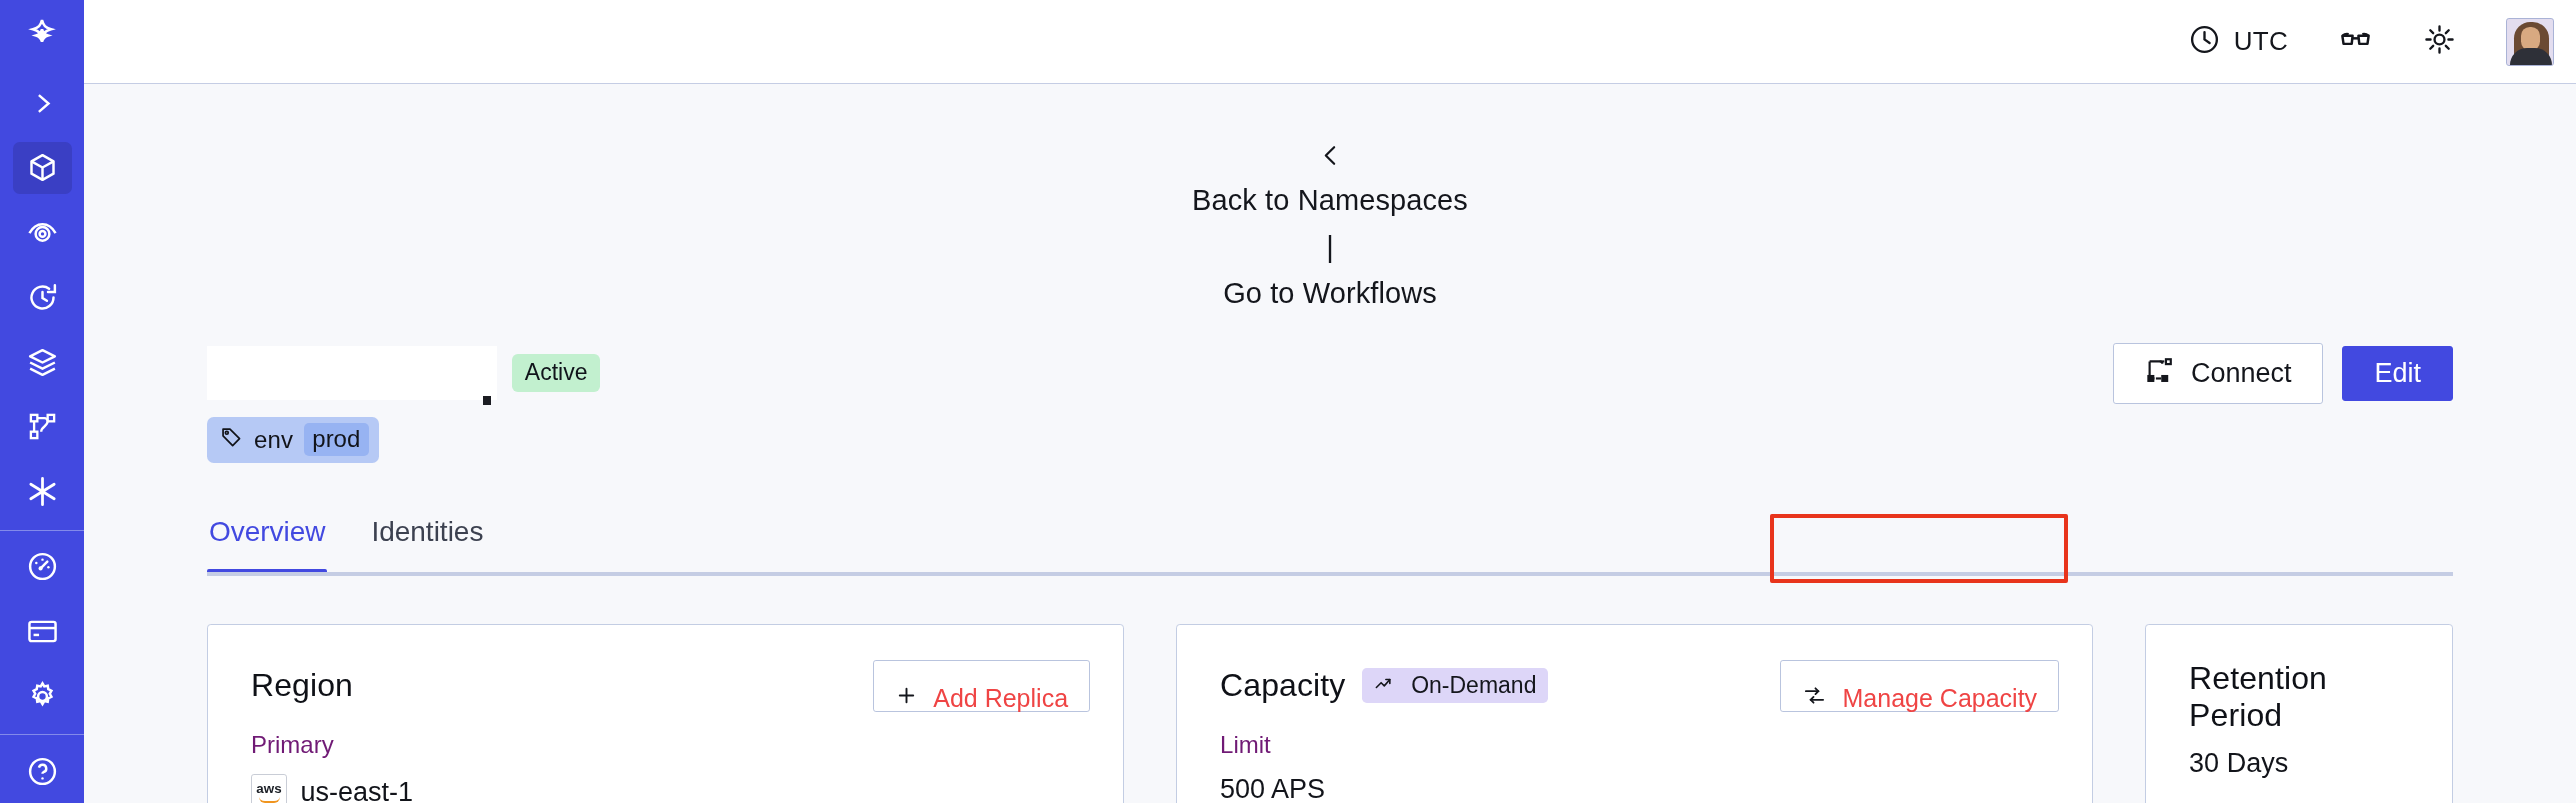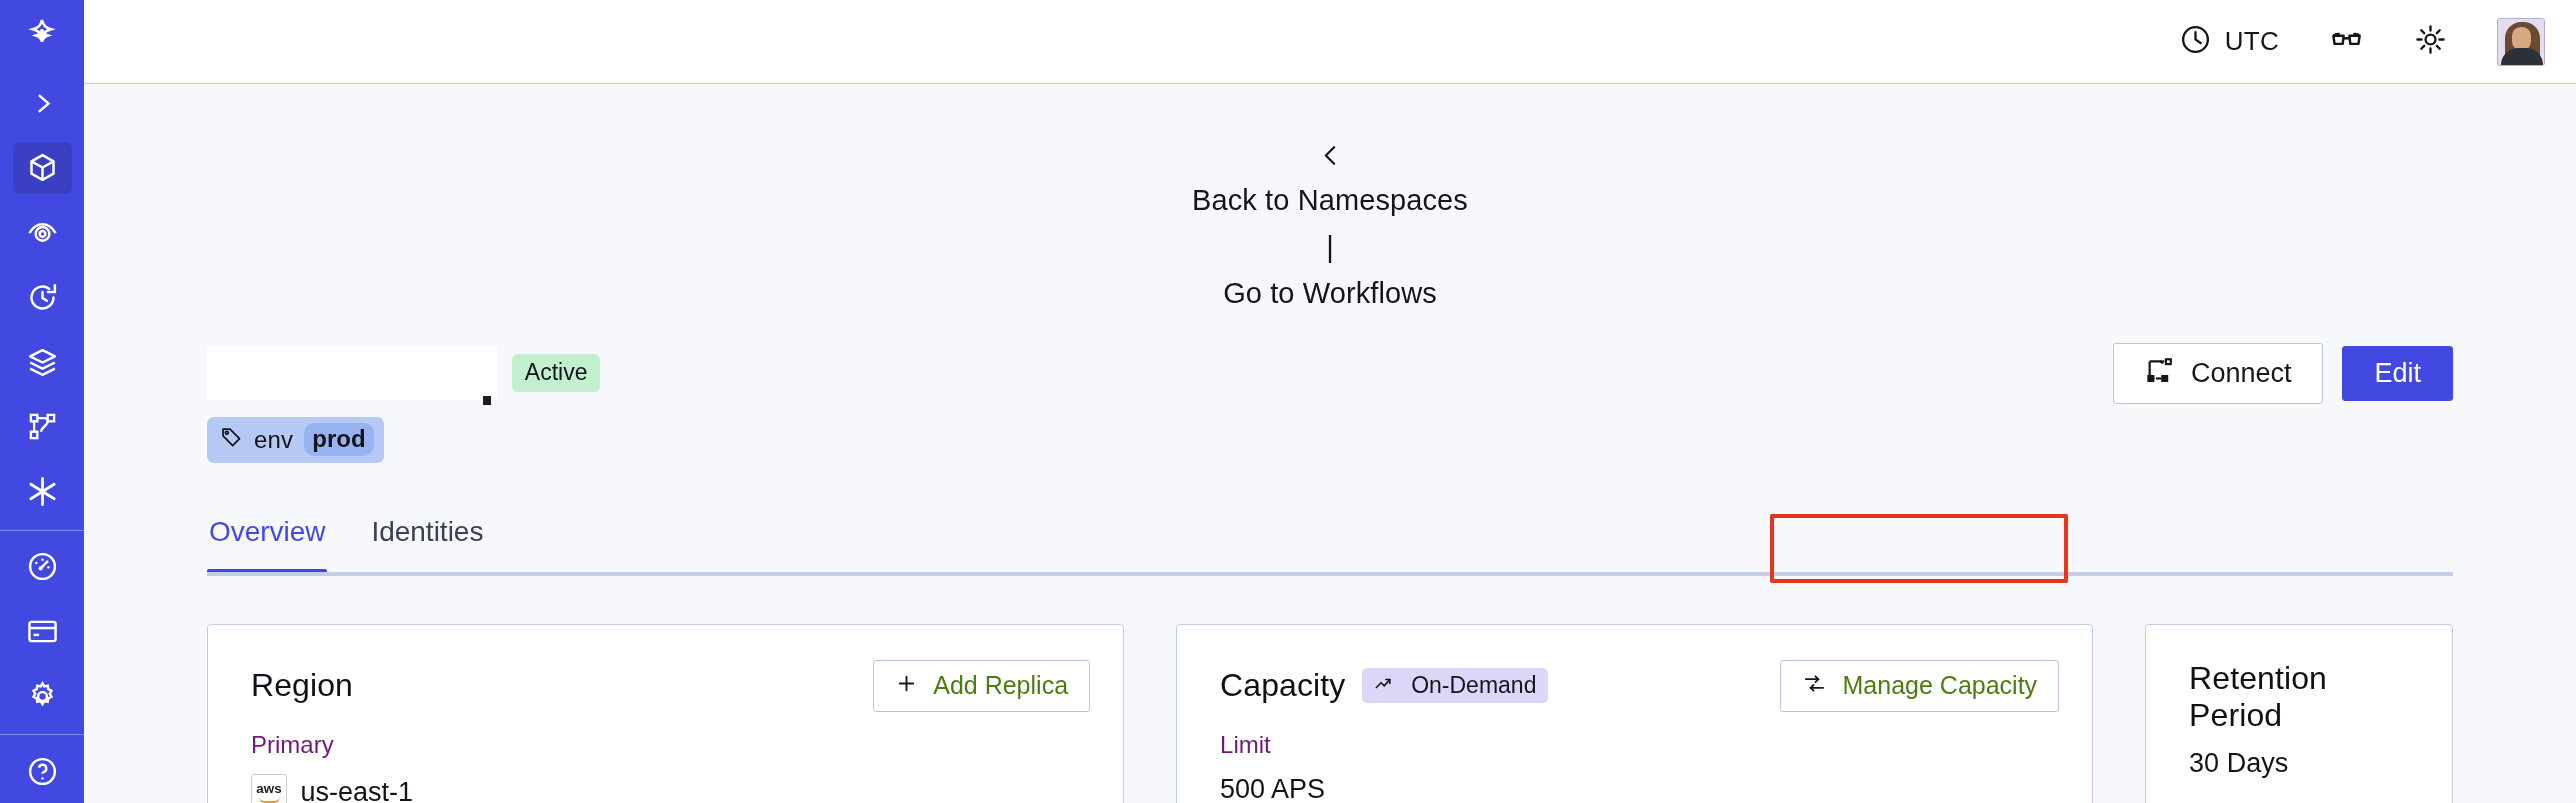--- a/index.html
+++ b/index.html
@@ -37,21 +37,21 @@
   }
 
   
   #main { flex: 1 1 auto; height: 804px; display: flex; flex-direction: column; min-width: 0; }
 
   
   #topbar {
     height: 84px; flex: 0 0 84px; background: #ffffff;
     border-bottom: 1.9px solid #c5cde4;
     display: flex; align-items: center; justify-content: flex-end;
-    padding-right: 31px;
+    padding-right: 22px;
   }
   .tb-item {
     display: flex; align-items: center; gap: 12.5px;
     margin-left: 50px; color: #13141a;
   }
   .tb-label { font-size: 26px; letter-spacing: 0.3px; color: #14161c; }
   .avatar {
     width: 48px; height: 48px; margin-left: 50px;
     border: 1.9px solid #aab3d6; border-radius: 2.9px;
     background: #e3ddef; overflow: hidden; position: relative;
@@ -111,21 +111,21 @@
   }
 
   
   #tag-row { margin-top: 17.3px; display: flex; }
   .tag-chip {
     display: inline-flex; align-items: center; gap: 10.5px;
     background: #b6c9f5; border-radius: 6.7px;
     padding: 5.8px 9.6px 6.7px 13.4px; font-size: 24px; color: #12141a; line-height: 1;
   }
   .tag-key { letter-spacing: 0.2px; }
-  .tag-val { background: #97b3f2; border-radius: 10px; padding: 3.8px 8.6px 4.8px 8.6px; font-weight: bold; }
+  .tag-val { background: #97b3f2; border-radius: 5px; padding: 3.8px 8.6px 4.8px 8.6px; }
 
   
   #tabs {
     margin-top: 54px; position: relative; height: 59px;
     width: 2330px; max-width: 100%;
   }
   #tabs-strip { display: flex; gap: 42px; height: 58px; }
   .tab {
     font-size: 28px; color: #3c4150; cursor: pointer;
     padding: 0 1.9px 17.3px 1.9px; position: relative; line-height: 1.1;
@@ -152,23 +152,23 @@
   .card.narrow { width: 309px; }
   .card-head { display: flex; align-items: center; }
   .card-title { font-size: 32px; color: #0f1117; letter-spacing: 0.1px; }
   .card-badge {
     margin-left: 16.3px; background: #ddd6f8; color: #14161c;
     font-size: 23px; border-radius: 4.8px; padding: 5.8px 11.5px 6.7px 10.5px;
     display: inline-flex; align-items: center; gap: 16px; line-height: 1;
   }
   .card-action { margin-left: auto; }
   .ghost-btn {
-    display: inline-flex; align-items: center; gap: 15.3px;
+    display: inline-flex; align-items: flex-end; gap: 15.3px;
     background: #ffffff; border: 1.9px solid #b9c4de; border-radius: 2.9px;
-    height: 52px; padding: 0 21px; font-size: 25px; color: #4d7c0f;
+    height: 52px; padding: 0 21px; font-size: 25px; color: #ef4444;
     cursor: pointer; line-height: 1;
   }
   .card-sub { margin-top: 19px; font-size: 24px; color: #701a75; }
   .card-value {
     margin-top: 15.3px; font-size: 27px; color: #12141a;
     display: flex; align-items: center; gap: 13.4px;
   }
   .card.narrow .card-value { margin-top: 14px; }
   .aws-badge {
     width: 36px; height: 38px; border: 1.9px solid #c9cdd6; border-radius: 2.9px;

